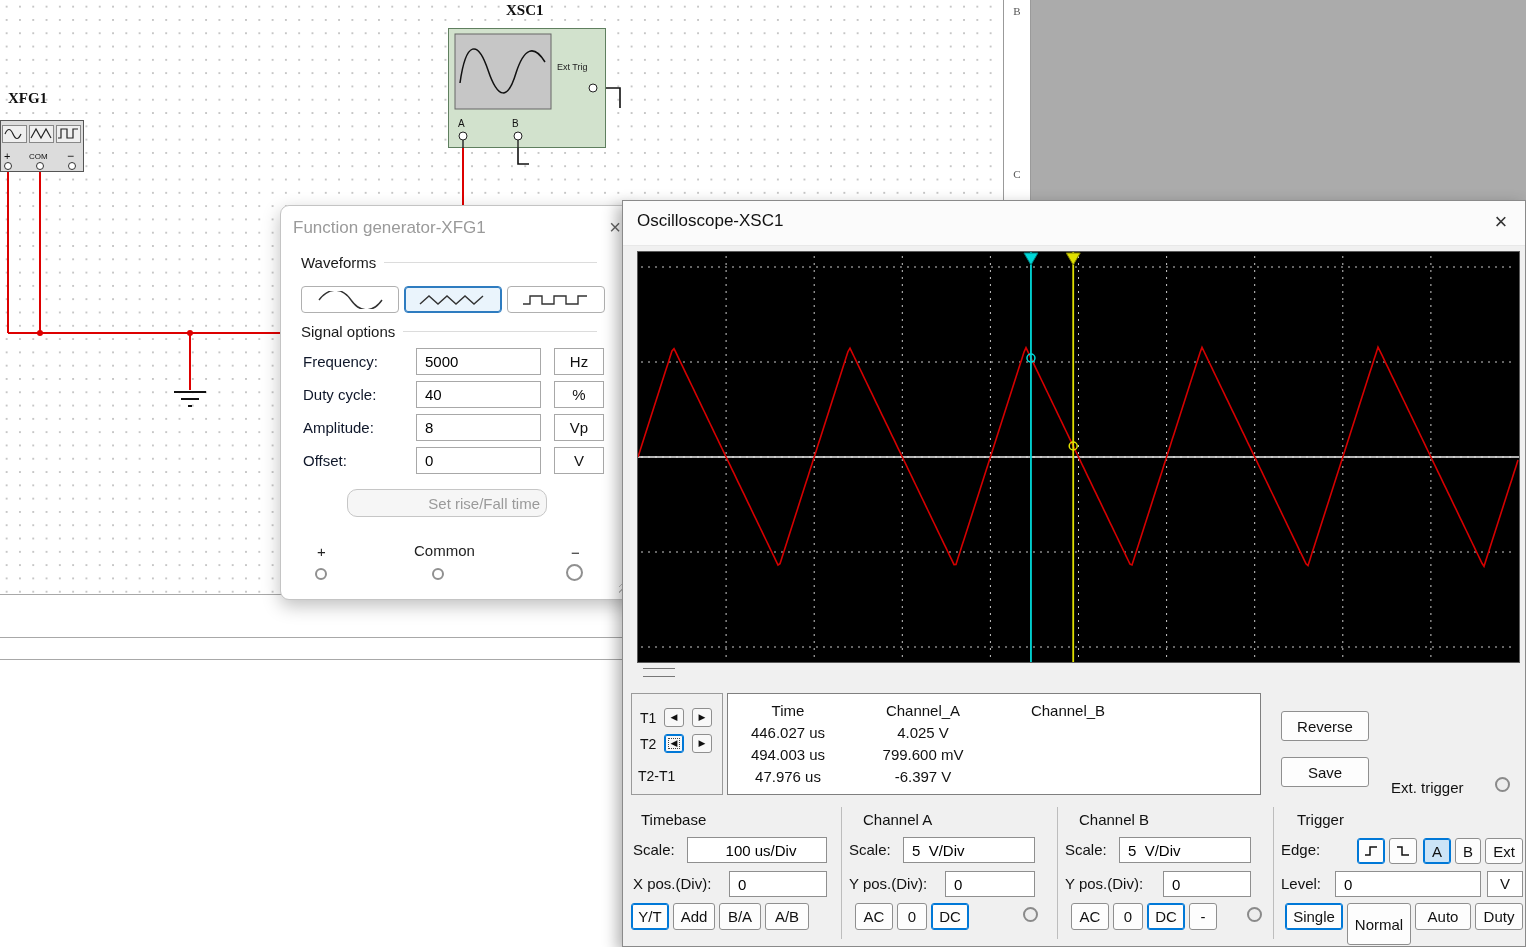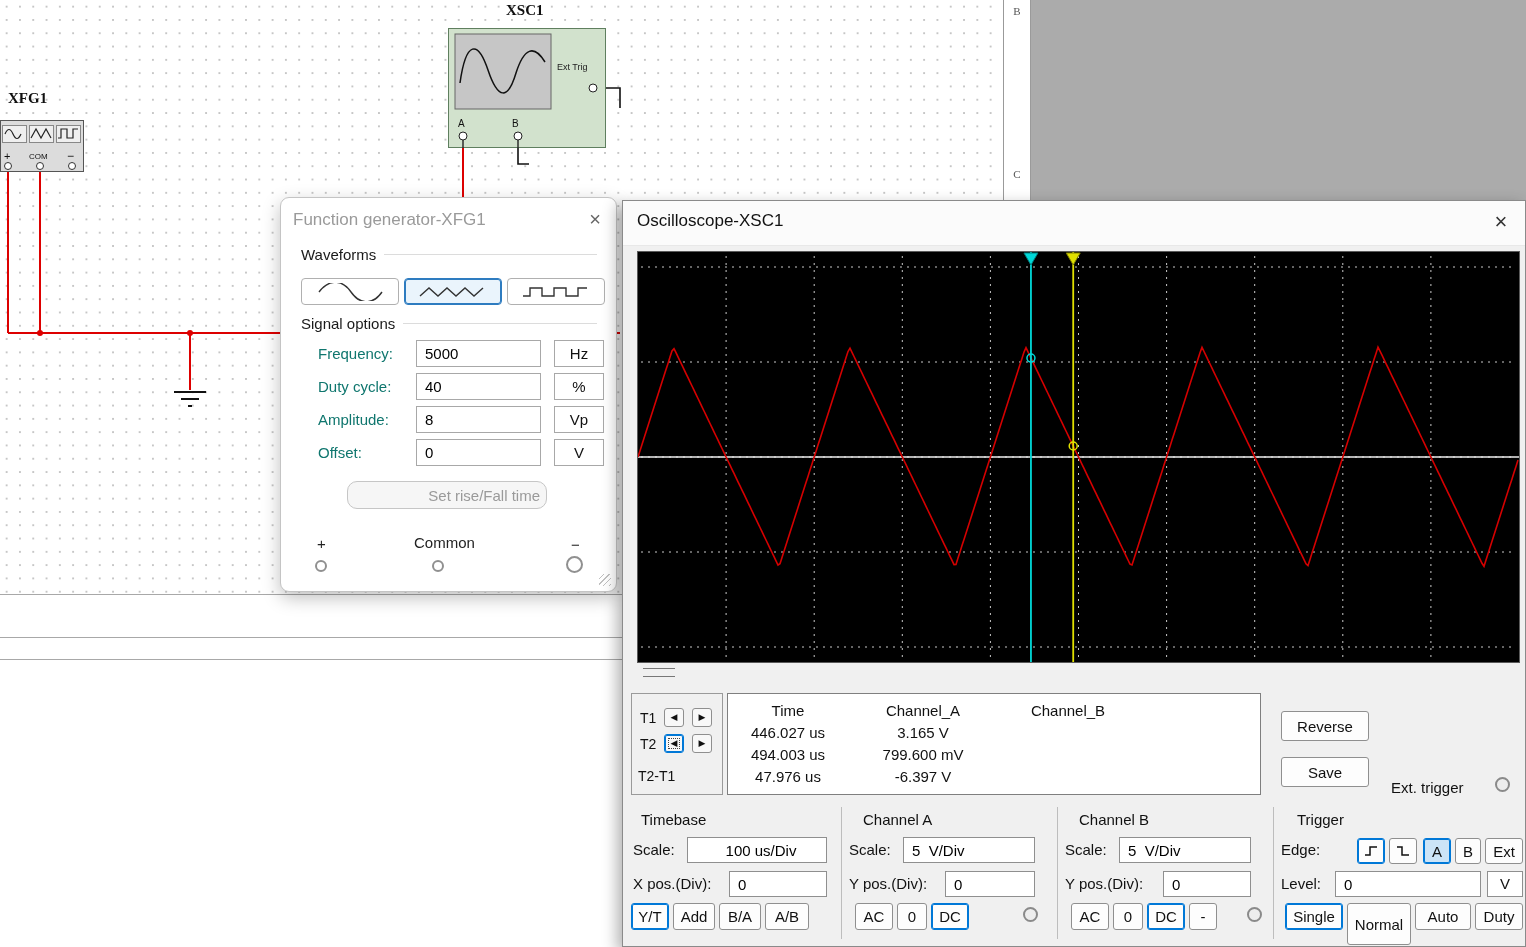--- a/index.html
+++ b/index.html
@@ -13,31 +13,31 @@
   .graybg{position:absolute;left:1030px;top:0;width:496px;height:200px;background:#ababab;}
   .borderstrip{position:absolute;left:1003px;top:0;width:26px;height:200px;background:#fff;
                border-left:1px solid #9a9a9a;border-right:1px solid #9a9a9a;}
   .bm{position:absolute;width:100%;text-align:center;font:11px "Liberation Serif",serif;color:#555;}
   .wires{position:absolute;left:0;top:0;pointer-events:none;}
   .complabel{position:absolute;font:bold 15px "Liberation Serif",serif;color:#101010;}
   .comp{position:absolute;border-radius:27px;}
   .hline{position:absolute;height:1px;background:#a8a8a8;}
 
   
-  .fgdlg{position:absolute;left:280px;top:197px;width:335px;height:393px;background:#fff;
-         border:1px solid #c4c4c4;border-radius:9px;box-shadow:0 6px 18px rgba(0,0,0,.25);}
+  .fgdlg{position:absolute;left:280px;top:205px;width:335px;height:393px;background:#fff;
+         border:1px solid #c4c4c4;border-radius:9px;box-shadow:0 6px 18px rgba(0,0,0,.25);padding-left:20px;}
   .fgtitle{position:absolute;left:12px;top:12px;font-size:17px;color:#9a9a9a;}
   .fgclose{position:absolute;right:8px;top:8px;width:26px;height:26px;text-align:center;line-height:26px;
            font-size:20px;color:#666;cursor:default;}
   .sect{position:absolute;display:flex;align-items:center;gap:8px;font-size:15px;color:#1a1a1a;}
   .sect::after{content:"";flex:1;height:0;border-top:1px solid #dcdcdc;}
   .wavebtn{position:absolute;top:80px;width:98px;height:27px;background:#fff;border:1px solid #b0b0b0;
            border-radius:4px;display:flex;align-items:center;justify-content:center;box-sizing:border-box;}
   .wavebtn.sel{border:1px solid #2e7cc0;box-shadow:inset 0 0 0 1px #2e7cc0;background:#eaf4fc;}
-  .fglabel{position:absolute;left:22px;font-size:15px;line-height:27px;color:#0f766e;margin-left:15px;}
+  .fglabel{position:absolute;left:22px;font-size:15px;line-height:27px;color:#0f172a;}
   .fginput{position:absolute;left:135px;width:125px;height:27px;border:1px solid #a8a8a8;background:#fff;
            font-family:inherit;font-size:15px;padding:0 0 0 8px;box-sizing:border-box;}
   .fgunit{position:absolute;left:273px;width:50px;height:27px;border:1px solid #a8a8a8;background:#fff;
           box-sizing:border-box;text-align:center;line-height:25px;font-size:15px;}
   .fgrise{position:absolute;left:66px;top:283px;width:200px;height:28px;border:1px solid #c6c6c6;
           border-radius:10px;background:#f6f6f6;color:#9a9a9a;font-size:15px;text-align:right;
           line-height:26px;font-family:inherit;}
   .term{position:absolute;font-size:15px;color:#222;}
   .ring{position:absolute;border-radius:50%;background:#fff;border:2px solid #909090;box-sizing:border-box;}
   .dgrip{position:absolute;right:5px;bottom:5px;width:12px;height:12px;
@@ -238,21 +238,21 @@
     </div>
 
     <div class="rtable">
       <div class="rrow" style="top:8px">
         <div class="rcell rc0">Time</div>
         <div class="rcell rc1">Channel_A</div>
         <div class="rcell rc2">Channel_B</div>
       </div>
       <div class="rrow" style="top:30px">
         <div class="rcell rc0">446.027 us</div>
-        <div class="rcell rc1">3.165 V</div>
+        <div class="rcell rc1">4.025 V</div>
         <div class="rcell rc2"></div>
       </div>
       <div class="rrow" style="top:52px">
         <div class="rcell rc0">494.003 us</div>
         <div class="rcell rc1">799.600 mV</div>
         <div class="rcell rc2"></div>
       </div>
       <div class="rrow" style="top:74px">
         <div class="rcell rc0">47.976 us</div>
         <div class="rcell rc1">-6.397 V</div>

